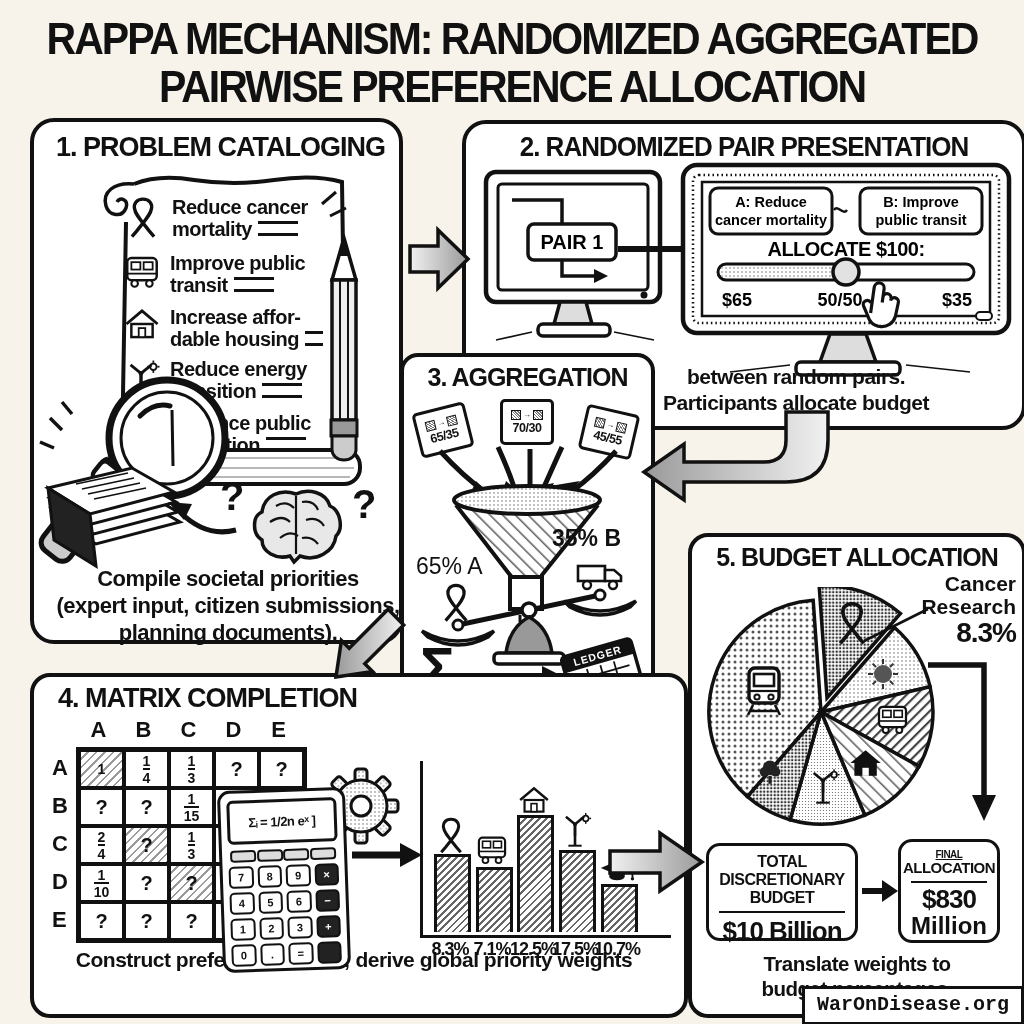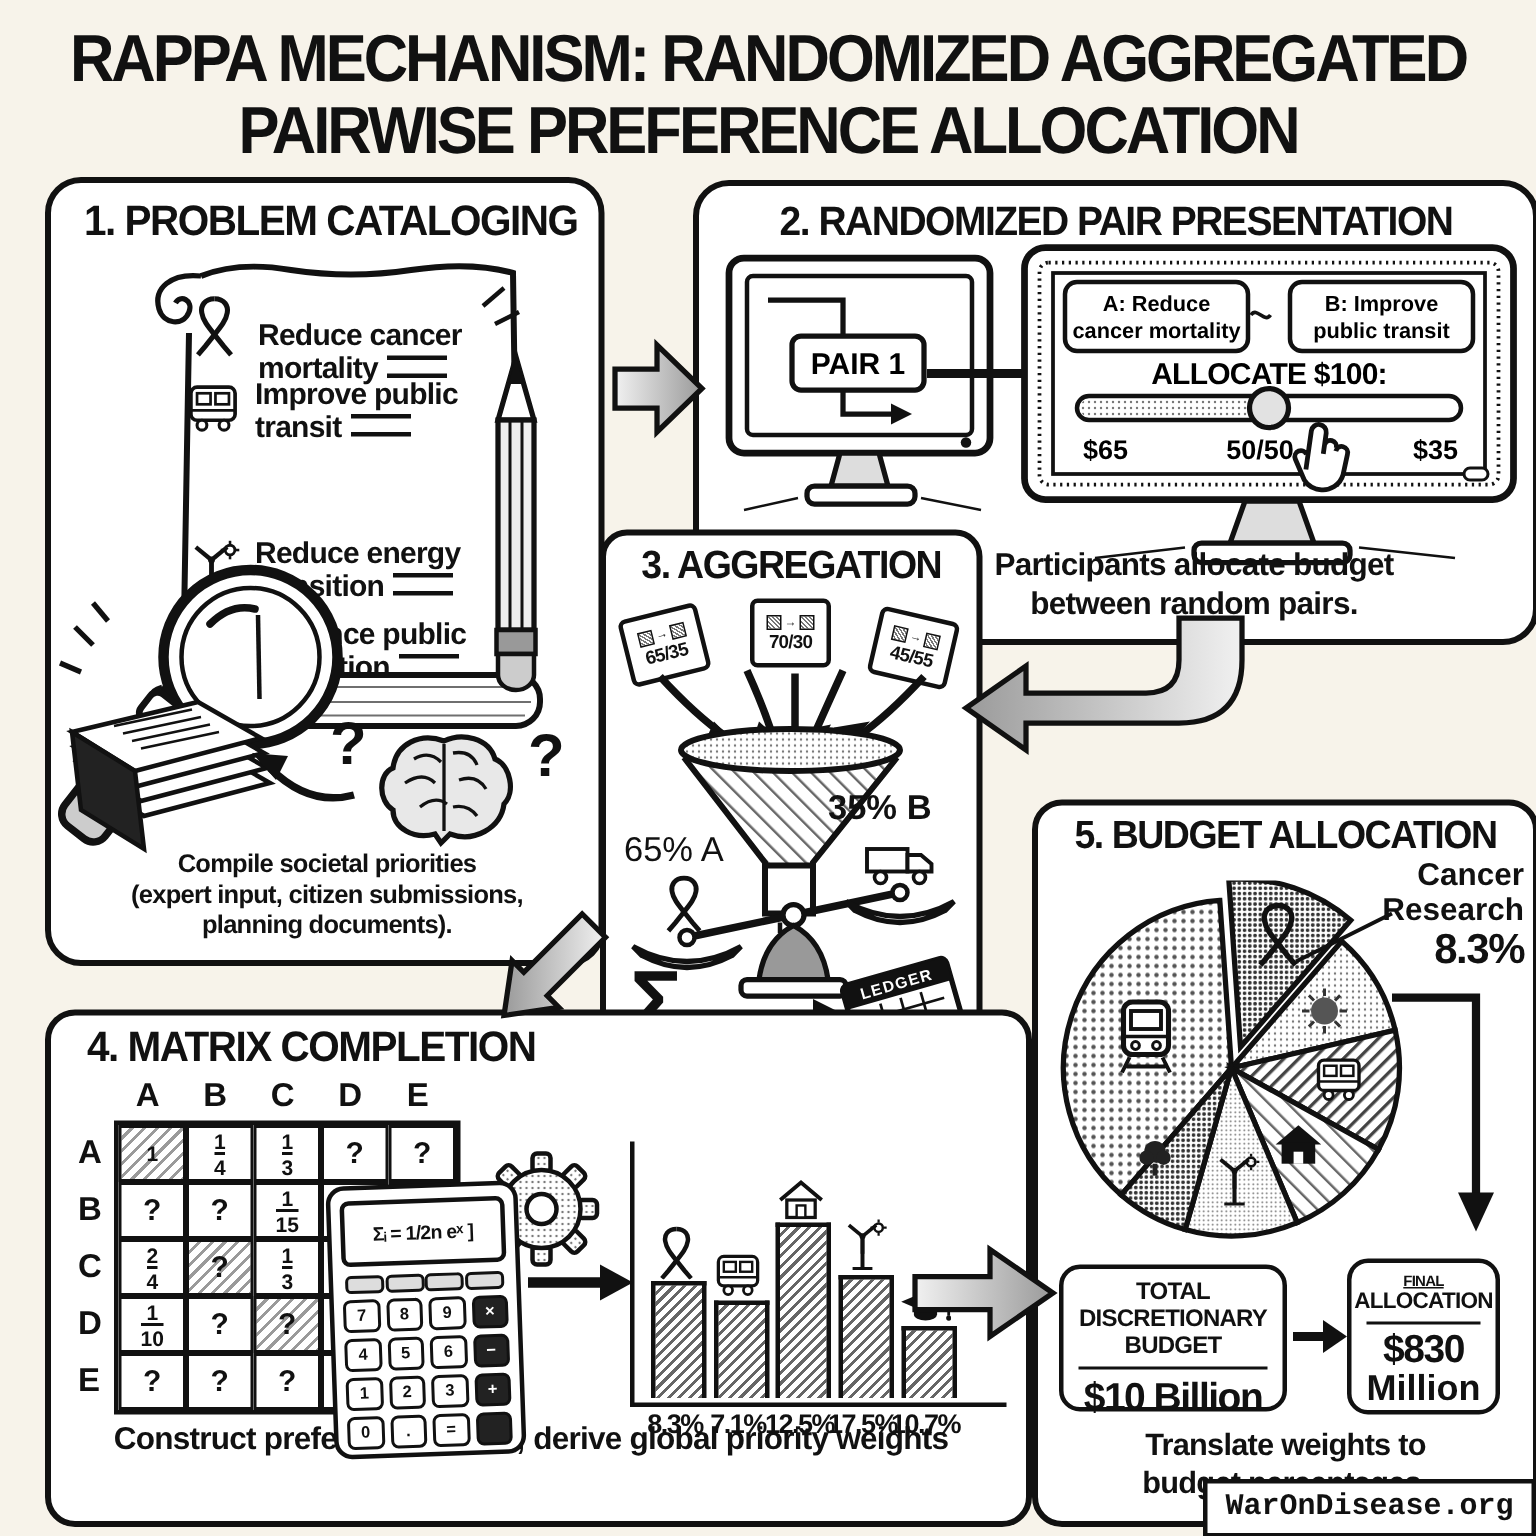--- a/index.html
+++ b/index.html
@@ -197,32 +197,41 @@
     <g stroke="#111" stroke-width="3">
         <line x1="248" y1="42" x2="262" y2="30"></line>
         <line x1="256" y1="54" x2="272" y2="46"></line>
       </g>
   </svg>
 
   <div class="pitem" style="left:92px;top:74px;">
     <svg width="34" height="42" viewBox="0 0 40 48">
         <use href="#sym-ribbon"></use>
       </svg>
-    <div class="txt" style="margin-left:12px;margin-top:17px;">
+    <div class="txt" style="margin-left:12px;">
       <div>Reduce cancer</div>
       <div><span>mortality</span><span class="dash"></span></div>
     </div>
   </div>
   <div class="pitem" style="left:90px;top:130px;">
     <svg width="36" height="40" viewBox="0 0 44 44">
         <use href="#sym-bus"></use>
       </svg>
     <div class="txt" style="margin-left:10px;">
       <div>Improve public</div>
       <div><span>transit</span><span class="dash"></span></div>
+    </div>
+  </div>
+  <div class="pitem" style="left:90px;top:184px;">
+    <svg width="36" height="36" viewBox="0 0 44 40">
+        <use href="#sym-house"></use>
+      </svg>
+    <div class="txt" style="margin-left:10px;">
+      <div>Increase affor-</div>
+      <div><span>dable housing</span><span class="dash sm"></span></div>
     </div>
   </div>
   <div class="pitem" style="left:88px;top:236px;">
     <svg width="38" height="44" viewBox="0 0 40 46">
         <use href="#sym-turbine"></use>
       </svg>
     <div class="txt" style="margin-left:10px;">
       <div>Reduce energy</div>
       <div><span>transition</span><span class="dash"></span></div>
     </div>
@@ -289,21 +298,21 @@
         <path d="M60 34 q12 -4 18 6"></path>
         <path d="M56 52 q10 -2 16 6"></path>
         <line x1="50" y1="10" x2="50" y2="68"></line>
       </g>
   </svg>
   <svg class="abs" style="left:132px;top:368px;" width="76" height="48" viewBox="0 0 76 48">
     <path d="M70 40 Q40 48 14 22" stroke="#111" stroke-width="5" fill="none"></path>
     <polygon points="18,30 2,12 26,14" fill="#111"></polygon>
   </svg>
 
-  <div class="cap abs" style="left:8px;top:444px;width:352px;font-size:17px;">
+  <div class="cap abs" style="left:18px;top:444px;width:352px;font-size:22px;">
     <div>Compile societal priorities</div>
     <div>(expert input, citizen submissions,</div>
     <div>planning documents).</div>
   </div>
 </div>
 
 <svg class="abs" style="left:408px;top:222px;z-index:9;" width="64" height="74" viewBox="0 0 64 74">
   <polygon points="2,24 30,24 30,8 60,37 30,66 30,50 2,50" fill="url(#gradR)" stroke="#111" stroke-width="3.5"></polygon>
 </svg>
 
@@ -356,22 +365,22 @@
     <rect x="296" y="150" width="16" height="8" rx="4" stroke="#111" stroke-width="2" fill="#fff"></rect>
     <polygon points="150,172 186,172 196,200 140,200" stroke="#111" stroke-width="3.5" fill="#ddd"></polygon>
     <rect x="116" y="200" width="104" height="13" rx="5" stroke="#111" stroke-width="3.5" fill="#fff"></rect>
     <g stroke="#111" stroke-width="1.6">
         <line x1="50" y1="210" x2="110" y2="203"></line>
         <line x1="226" y1="203" x2="290" y2="210"></line>
       </g>
   </svg>
 
   <div class="cap abs" style="left:120px;top:240px;width:420px;font-size:21px;">
+    <div>between random pairs.</div>
     <div>Participants allocate budget</div>
-    <div>between random pairs.</div>
   </div>
 </div>
 
 <svg class="abs" style="left:636px;top:410px;z-index:9;" width="232" height="100" viewBox="0 0 232 100">
   <path d="M150 2 L150 30 Q150 52 128 52 L48 52 L48 34 L8 62 L48 90 L48 72 L150 72 Q192 72 192 30 L192 2 Z" fill="url(#gradL)" stroke="#111" stroke-width="3.5"></path>
 </svg>
 
 <div class="panel" style="left:400px;top:353px;width:247px;height:408px;border-radius:18px;">
   <div class="ptitle abs" style="left:50%;transform:translateX(-50%) scaleY(1.05);top:6px;font-size:25px;">3. AGGREGATION</div>
 

